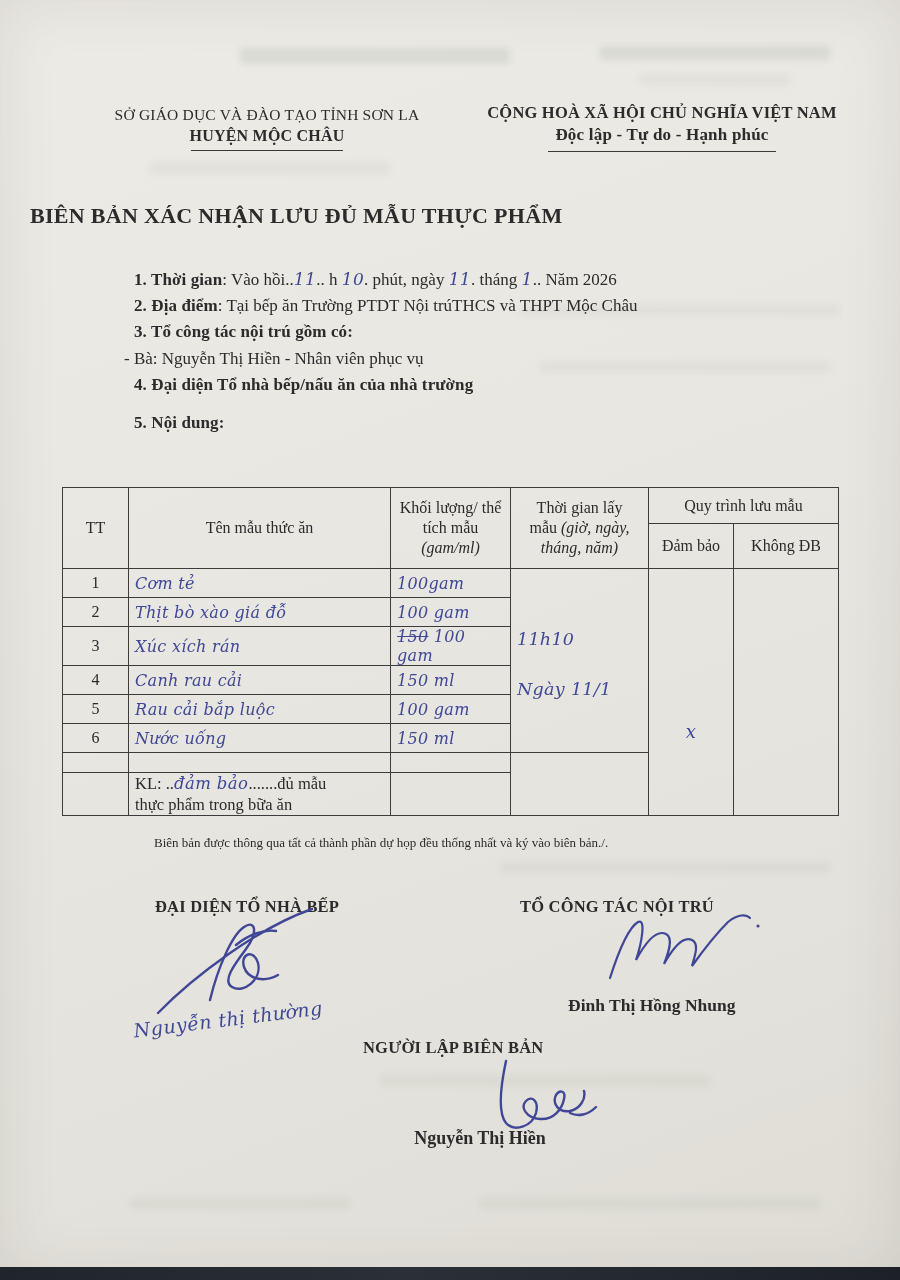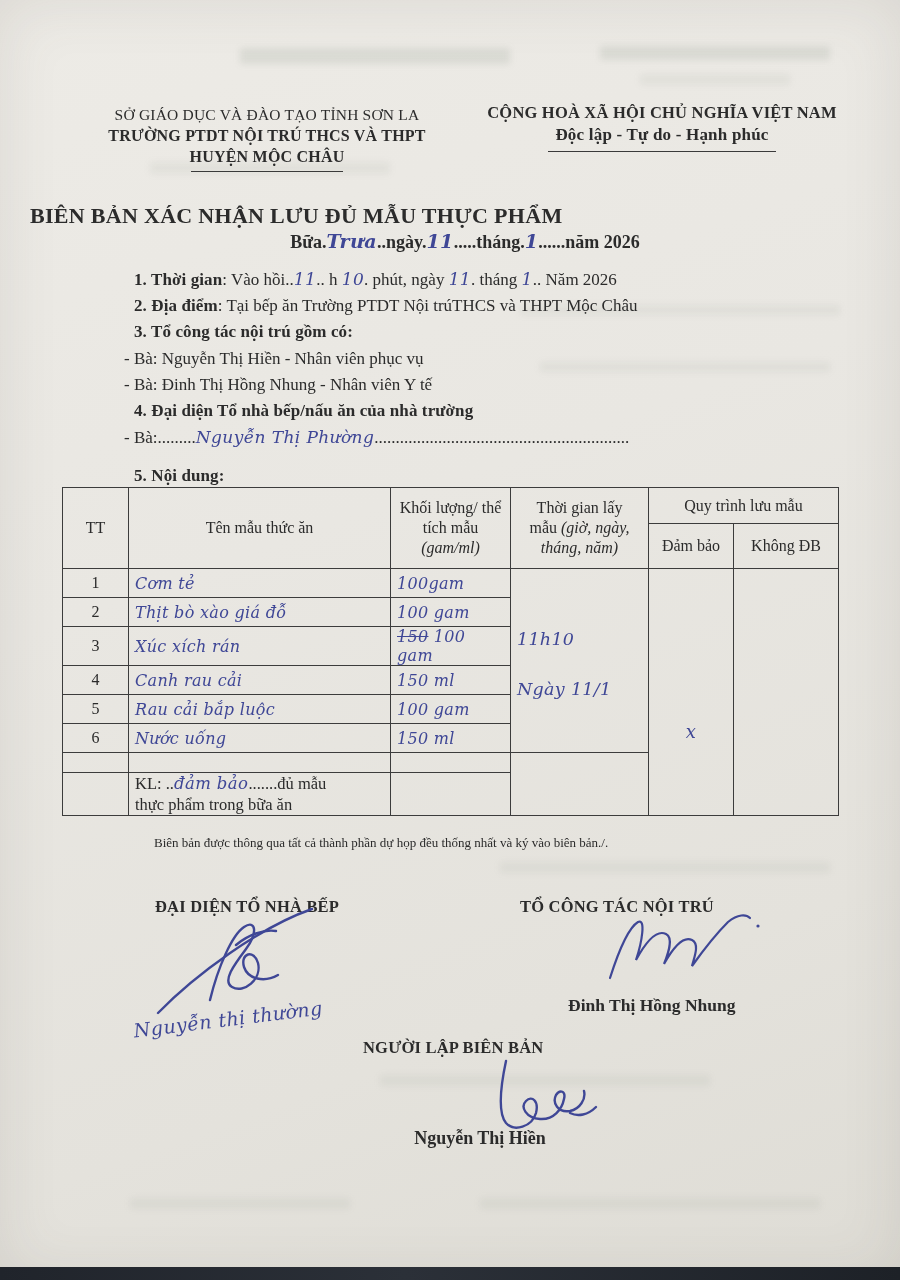--- a/index.html
+++ b/index.html
@@ -84,52 +84,44 @@
   <div class="ghost light" style="left:150px;top:162px;width:240px;height:12px;"></div>
   <div class="ghost light" style="left:520px;top:305px;width:320px;height:10px;"></div>
   <div class="ghost light" style="left:540px;top:362px;width:290px;height:10px;"></div>
   <div class="ghost light" style="left:500px;top:862px;width:330px;height:11px;"></div>
   <div class="ghost light" style="left:380px;top:1075px;width:330px;height:11px;"></div>
   <div class="ghost light" style="left:480px;top:1198px;width:340px;height:11px;"></div>
   <div class="ghost light" style="left:130px;top:1198px;width:220px;height:11px;"></div>
 
   <div class="hdr-left">
     <div class="hdr-l1">SỞ GIÁO DỤC VÀ ĐÀO TẠO TỈNH SƠN LA</div>
-    <div class="hdr-b">TRƯỜNG PTDT NỘI TRÚ THCS VÀ THPT</div>
     <div class="hdr-b">HUYỆN MỘC CHÂU</div>
     <div class="rule left-rule"></div>
   </div>
   <div class="hdr-right">
     <div class="hdr-b" style="font-size:16.5px;">CỘNG HOÀ XÃ HỘI CHỦ NGHĨA VIỆT NAM</div>
     <div class="hdr-b" style="font-size:17px;">Độc lập - Tự do - Hạnh phúc</div>
     <div class="rule right-rule"></div>
   </div>
 
   <div class="title">BIÊN BẢN XÁC NHẬN LƯU ĐỦ MẪU THỰC PHẨM</div>
-  <div class="subtitle">
-    <span>Bữa.</span><span class="hw hw-lg">Trưa</span><span>..ngày.</span><span class="hw hw-lg">11</span><span>.....tháng.</span><span class="hw hw-lg">1</span><span>......năm 2026</span>
-  </div>
 
   <div class="list">
     <div class="num">
       <b>1. Thời gian</b><span>: Vào hồi..</span><span class="hw">11</span><span>.. h </span><span class="hw">10</span><span>.  phút, ngày  </span><span class="hw">11</span><span>.  tháng  </span><span class="hw">1</span><span>..  Năm 2026</span>
     </div>
     <div class="num">
       <b>2. Địa điểm</b><span>: Tại bếp ăn Trường PTDT Nội trúTHCS và THPT Mộc Châu</span>
     </div>
     <div class="num">
       <b>3. Tổ công tác nội trú gồm có:</b>
     </div>
     <div>- Bà: Nguyễn Thị Hiền - Nhân viên phục vụ</div>
-    <div>- Bà: Đinh Thị Hồng Nhung - Nhân viên Y tế</div>
     <div class="num">
       <b>4. Đại diện Tổ nhà bếp/nấu ăn của nhà trường</b>
-    </div>
-    <div>
-      <span>- Bà:.........</span><span class="hw">Nguyễn Thị Phường</span><span>............................................................</span>
     </div>
     <div class="num nd">
       <b>5. Nội dung:</b>
     </div>
   </div>
 
   <table class="sample">
     <colgroup>
       <col style="width:66px">
         <col style="width:262px">

